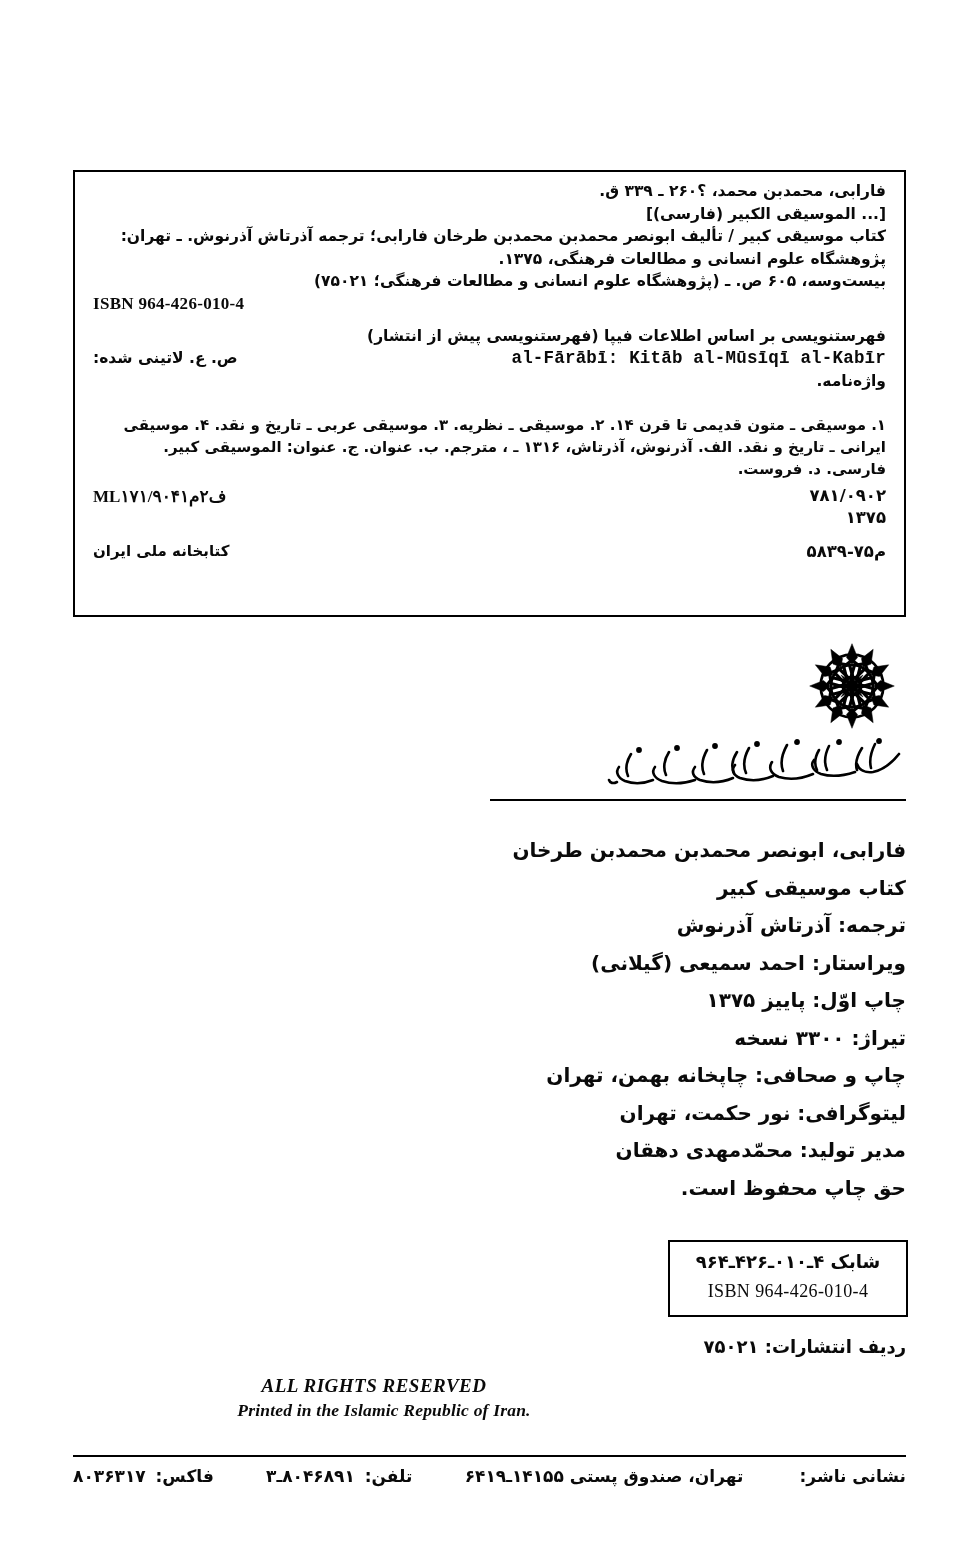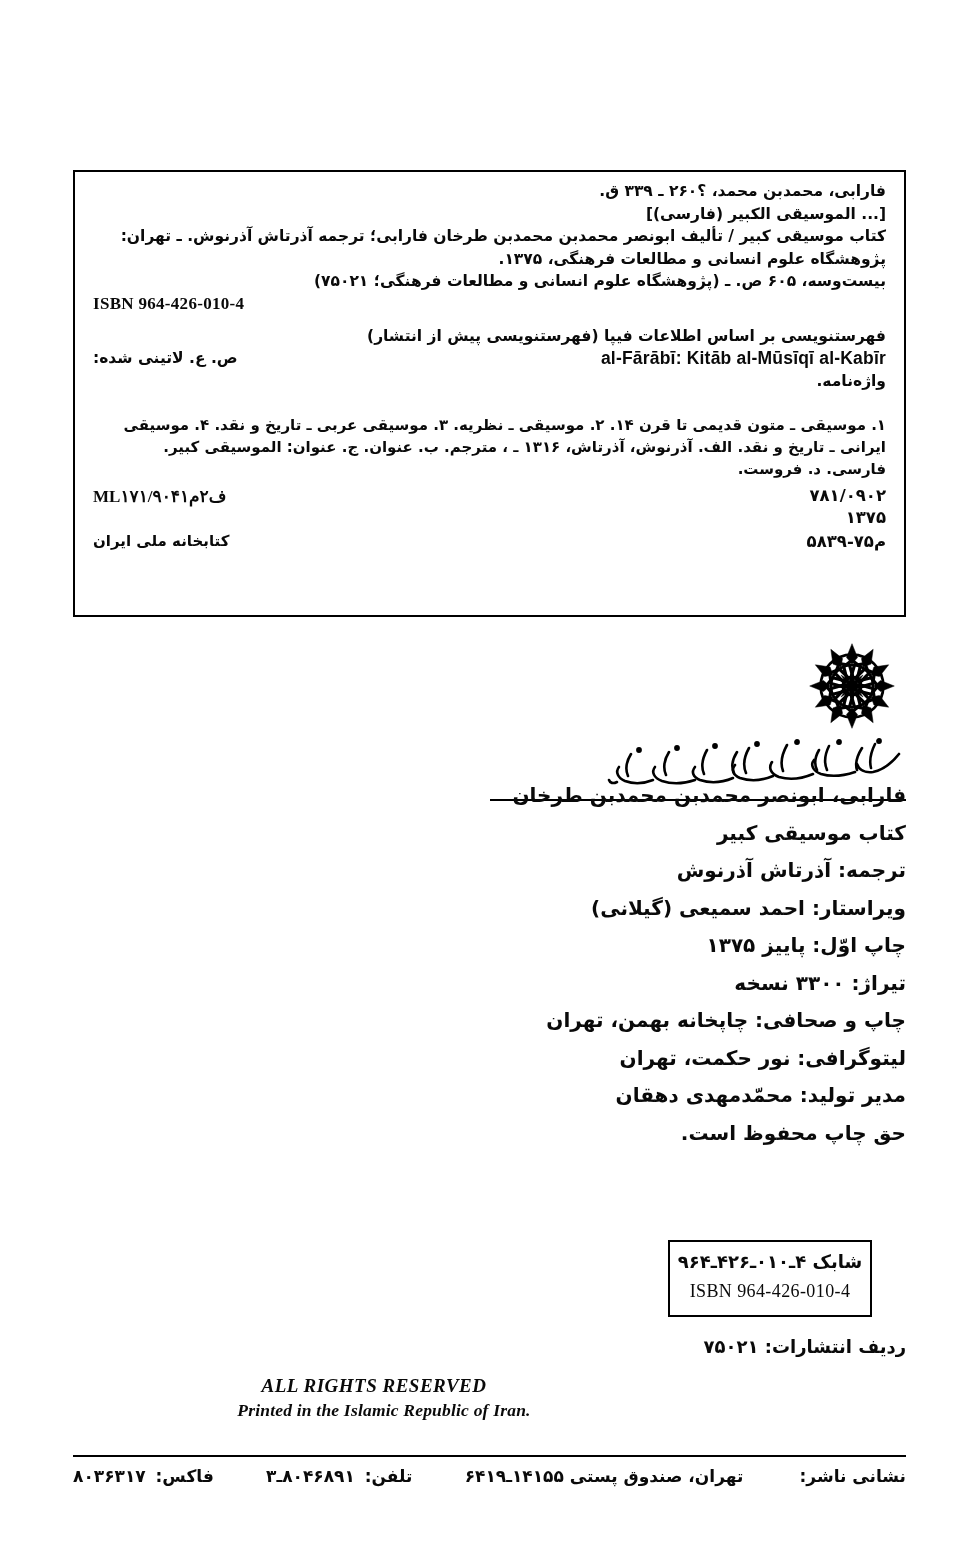--- a/index.html
+++ b/index.html
@@ -44,21 +44,21 @@
     text-align:left;
     font-family:"Liberation Serif","DejaVu Serif",serif;
     font-weight:bold;
     font-size:17px;
     line-height:22px;
     letter-spacing:0.3px;
   }
   .translit{
     direction:ltr;
     text-align:left;
-    font-family:Liberation Sans, sans-serif;
+    font-family:Liberation Mono, monospace;
     font-weight:bold;
     font-size:17.5px;
     line-height:22px;
     letter-spacing:0.2px;
   }
   .row-split{
     display:flex;
     flex-direction:row-reverse;
     justify-content:space-between;
     align-items:flex-start;
@@ -99,36 +99,36 @@
   
   .divider{
     position:absolute;
     left:490px;top:799px;width:416px;height:0;
     border-top:2.5px solid #000;
   }
 
   
   .colophon{
     position:absolute;
-    right:73px; top:777px;
+    right:73px; top:832px;
     width:833px;
     direction:rtl;
   }
   .col-line{
     font-weight:bold;
     font-size:20px;
     line-height:37.5px;
     white-space:nowrap;
   }
 
   
   .isbn-box{
     position:absolute;
     left:668px;top:1240px;
-    width:204px;height:77px;
+    width:240px;height:77px;
     border:2px solid #000;
     box-sizing:border-box;
     padding-top:5px;
   }
   .isbn-fa{
     direction:rtl;text-align:center;
     font-weight:bold;font-size:18px;line-height:30px;
     white-space:nowrap;
   }
   .isbn-en{
@@ -226,21 +226,21 @@
 
       <div class="row-split">
         <div class="callnum">ML۱۷۱/ف۲م۹۰۴۱</div>
         <div class="dewey">۷۸۱/۰۹۰۲</div>
       </div>
 
       <div class="cip-line" style="padding-left:128px;text-align:right;">
         <span class="dewey">۱۳۷۵</span>
       </div>
 
-      <div class="row-split" style="margin-top:2px;">
+      <div class="row-split" style="margin-top:12px;">
         <div class="natlib">کتابخانه ملی ایران</div>
         <div class="recnum">م۷۵-۵۸۳۹</div>
       </div>
 
     </div>
   </div>
 
   <div class="emblem-wrap">
 
     <svg class="rosette" viewBox="0 0 200 200">

